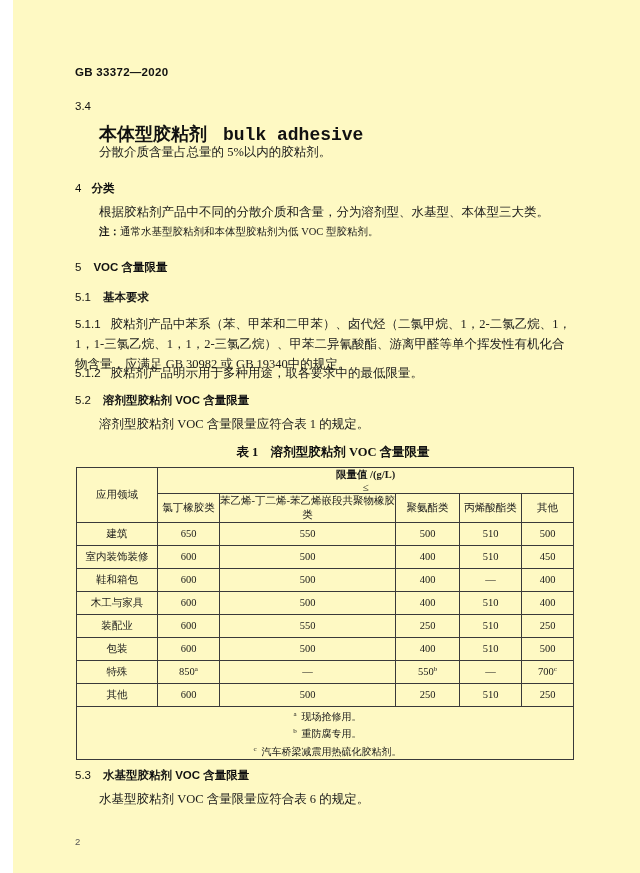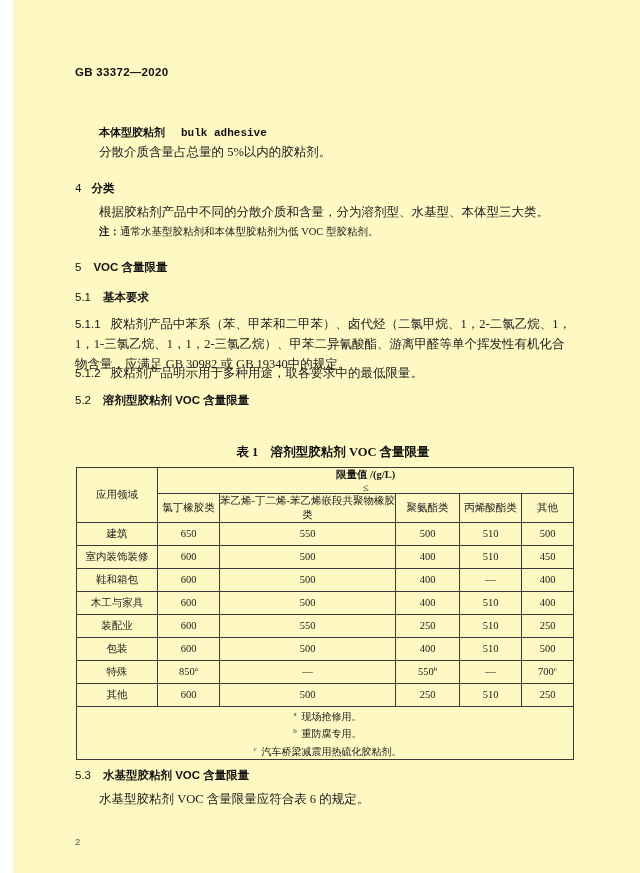--- a/index.html
+++ b/index.html
@@ -68,21 +68,21 @@
     text-indent: 24px;
   }
   .note {
     font-size: 10.5px;
     line-height: 16px;
     color: #1a1a1a;
   }
   .note b { font-weight: bold; }
 
   .term-line {
-    font-size: 11px;
+    font-size: 18px;
     font-weight: bold;
     color: #111;
   }
   .term-en {
     font-family: Liberation Mono, monospace;
     font-weight: bold;
   }
 
   .tbl-caption {
     position: absolute;
@@ -183,20 +183,23 @@
     color: #555;
   }
 </style>
 </head>
 <body>
 
 <div class="page">
 
   <div class="hdr-std">GB 33372—2020</div>
 
+  <div class="block" style="top:96px;">
+    <span class="clause-num">3.4</span>
+  </div>
 
   <div class="block" style="top:122px; left:86px;">
     <span class="term-line">本体型胶粘剂</span><span style="display:inline-block;width:16px;"></span><span class="term-line term-en">bulk adhesive</span>
   </div>
 
   <div class="block" style="top:142px; left:86px;">
     <span class="para">分散介质含量占总量的 5%以内的胶粘剂。</span>
   </div>
 
   <div class="block" style="top:178px; left:62px;">
@@ -222,20 +225,21 @@
   </div>
 
   <div class="block" style="top:363px;">
     <span class="clause-num">5.1.2</span><span style="display:inline-block;width:10px;"></span><span class="para">胶粘剂产品明示用于多种用途，取各要求中的最低限量。</span>
   </div>
 
   <div class="block" style="top:390px;">
     <span class="sec-label"><span class="num">5.2</span><span style="display:inline-block;width:12px;"></span><span>溶剂型胶粘剂 VOC 含量限量</span></span>
   </div>
 
+  <div class="block para para-indent" style="top:415px;">溶剂型胶粘剂 VOC 含量限量应符合表 1 的规定。</div>
 
   <div class="tbl-caption">表 1　溶剂型胶粘剂 VOC 含量限量</div>
 
   <table class="voc">
     <colgroup>
       <col class="c1">
         <col class="c2">
         <col class="c3">
         <col class="c4">
         <col class="c5">

